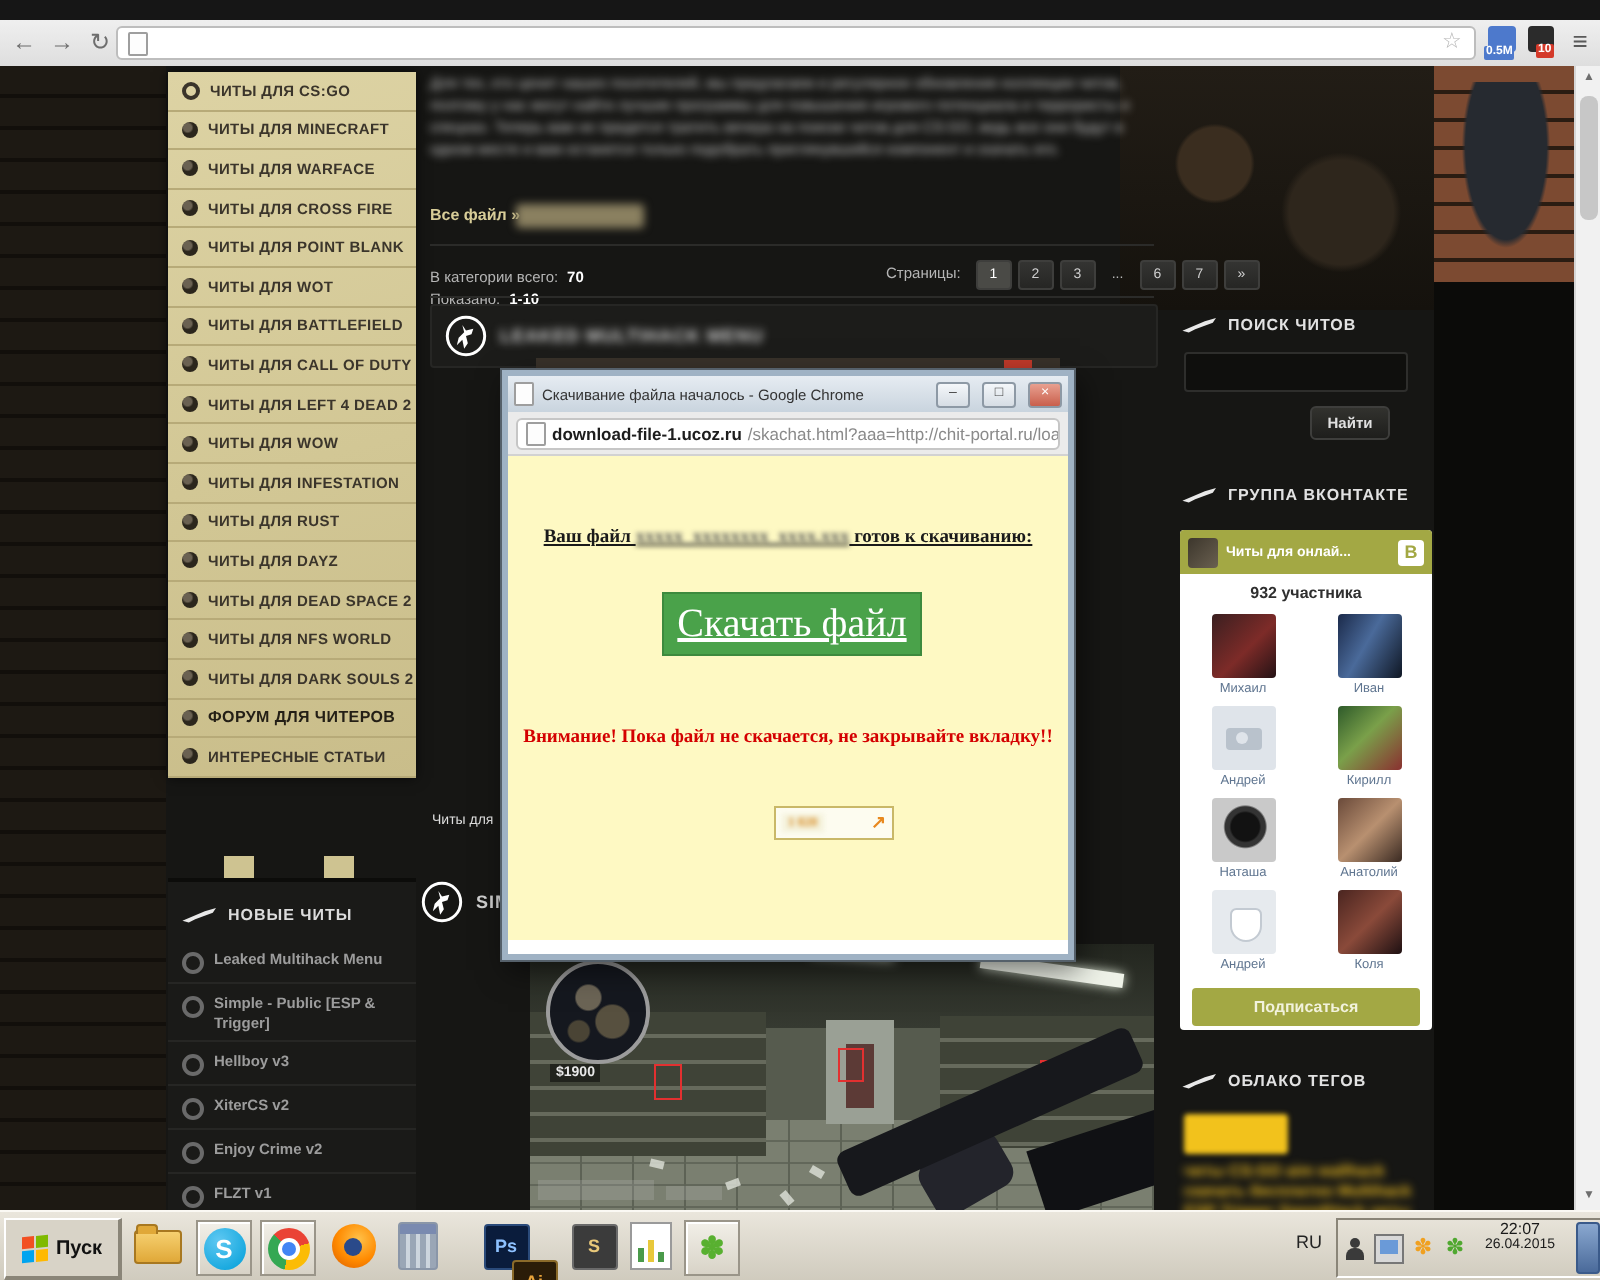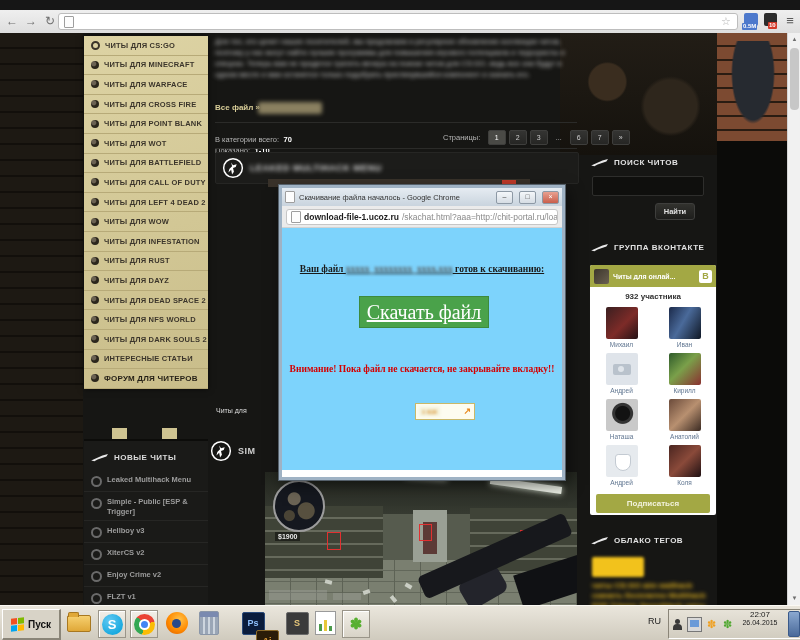--- a/index.html
+++ b/index.html
@@ -118,31 +118,31 @@
 
   
   .sbar{left:787px;top:0;width:13px;height:572px;background:#f1f1f1;border-left:1px solid #d6d6d6;}
   .sbtn{width:13px;height:13px;color:#6e6e6e;font-size:6px;text-align:center;line-height:13px;cursor:pointer;}
   .sthumb{position:absolute;left:2px;top:15px;width:9px;height:62px;background:#c7c7c7;border-radius:4px;}
 
   
   .sliver{left:268px;top:179px;width:262px;height:8px;background:#39322a;z-index:40;}
   .sliver .red{position:absolute;left:234px;top:1px;width:14px;height:6px;background:#c23a2a;}
   .popup{left:251px;top:185px;width:280px;height:289px;z-index:50;background:#fff;
-     border:3px solid #9fb2c4;outline:1px solid #55606a;box-shadow:3px 5px 14px rgba(0,0,0,.55);margin-left:28px;}
+     border:3px solid #9fb2c4;outline:1px solid #55606a;box-shadow:3px 5px 14px rgba(0,0,0,.55);}
   .ptitle{height:18px;background:linear-gradient(#e6ecf2,#c9d4de);display:flex;align-items:center;padding:0 3px;gap:4px;}
   .ptitle .t{flex:1;font-size:7.5px;color:#333;white-space:nowrap;overflow:hidden;}
   .wbtn{width:15px;height:11px;border:1px solid #8d99a5;background:linear-gradient(#f4f7fa,#d6dde4);
      font-size:7px;line-height:10px;text-align:center;color:#444;margin-left:2px;cursor:pointer;border-radius:2px;}
   .wbtn.close{background:linear-gradient(#e8a090,#c95f4c);color:#fff;}
   .purl{height:21px;background:#ebebeb;border-bottom:1px solid #d2d2d2;display:flex;align-items:center;padding:0 4px;}
   .purlin{flex:1;height:14px;background:#fff;border:1px solid #c6c6c6;border-radius:3px;display:flex;align-items:center;padding:0 4px;gap:3px;overflow:hidden;}
   .phost{font-size:8.5px;font-weight:bold;color:#1d1d1d;white-space:nowrap;}
   .ppath{font-size:8.5px;color:#8a8a8a;white-space:nowrap;}
-  .pbody{position:relative;height:242px;background:#7dd3fc;font-family:"Liberation Serif",serif;}
+  .pbody{position:relative;height:242px;background:#fef9c3;font-family:"Liberation Serif",serif;}
   .ready{position:absolute;left:0;top:36px;width:100%;text-align:center;font-size:9.5px;font-weight:bold;color:#1a1a1a;text-decoration:underline;}
   .dlbtn{position:absolute;left:77px;top:68px;width:128px;height:30px;background:#4aa24a;border:1px solid #3d8a3d;
      color:#fff;font-size:20px;text-decoration:underline;text-align:center;line-height:30px;cursor:pointer;font-family:"Liberation Serif",serif;}
   .warn{position:absolute;left:0;top:136px;width:100%;text-align:center;font-size:9.5px;font-weight:bold;color:#d40000;}
   .counter{position:absolute;left:133px;top:175px;width:52px;height:15px;border:1px solid #c9b868;background:#fdfcf0;display:flex;align-items:center;padding:0 3px;cursor:pointer;}
   .counter .num{background:#f4f2dc;color:#d8891f;font-size:6.5px;font-weight:bold;padding:0 3px;line-height:9px;}
   .counter .arr{margin-left:auto;color:#e8891f;font-size:9px;font-weight:bold;line-height:13px;}
 
   
   .taskbar{left:0;top:605px;width:800px;height:35px;background:linear-gradient(#eae6dc,#cfcabd);border-top:1px solid #fbf9f4;z-index:100;}
@@ -290,28 +290,28 @@
         <div class="p-item">
           <span class="bullet"></span>
           <span class="lbl">ЧИТЫ ДЛЯ NFS WORLD</span>
         </div>
 
         <div class="p-item">
           <span class="bullet"></span>
           <span class="lbl">ЧИТЫ ДЛЯ DARK SOULS 2</span>
         </div>
 
+        <div class="p-item bold">
+          <span class="bullet"></span>
+          <span class="lbl">ФОРУМ ДЛЯ ЧИТЕРОВ</span>
+        </div>
+
         <div class="p-item">
           <span class="bullet"></span>
           <span class="lbl">ИНТЕРЕСНЫЕ СТАТЬИ</span>
-        </div>
-
-        <div class="p-item bold">
-          <span class="bullet"></span>
-          <span class="lbl">ФОРУМ ДЛЯ ЧИТЕРОВ</span>
         </div>
       </div>
     <div class="abs torntab" style="left:112px;top:395px;"></div>
     <div class="abs torntab" style="left:162px;top:395px;"></div>
 
     <div class="abs ncpanel">
       <div class="sechead" style="padding:12px 0 8px 7px;">
         <svg width="18" height="8" viewBox="0 0 22 10">
             <path d="M0 8 L14 2 L21 0 L19 3 L8 7 L4 9 Z" fill="#e8e8e8"></path>
           </svg>

